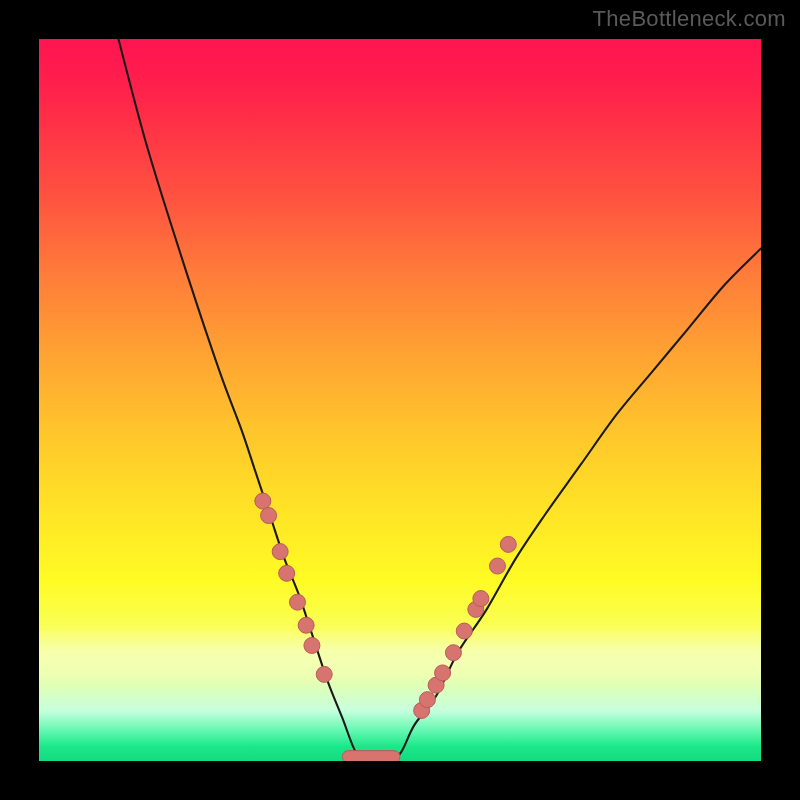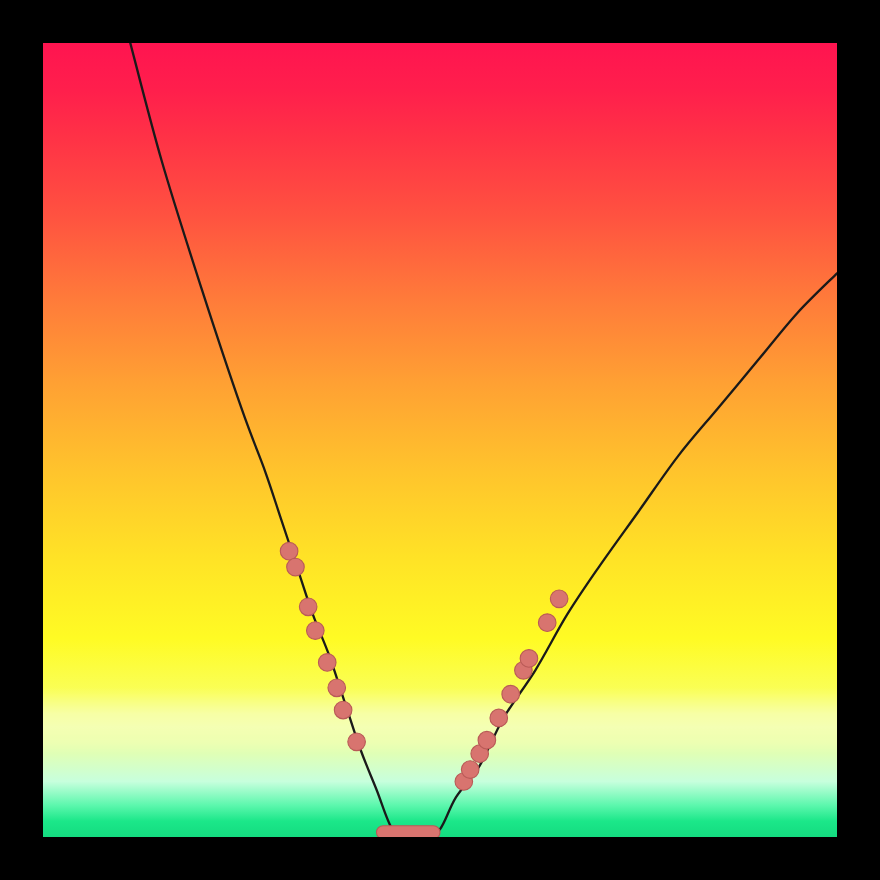--- a/index.html
+++ b/index.html
@@ -77,20 +77,21 @@
     position: absolute;
     inset: 0;
     width: 100%;
     height: 100%;
   }
 </style>
 </head>
 <body>
 
 <div class="frame">
+  <div class="watermark">TheBottleneck.com</div>
 
   <div class="plot-area">
     <div class="gradient"></div>
     <div class="pale-band"></div>
     <svg class="curve" viewBox="0 0 722 722" preserveAspectRatio="none">
       <path id="curve-path" fill="none" stroke="#1a1a1a" stroke-width="2.1" stroke-linecap="round" stroke-linejoin="round" d="M 79.42 0.00 C 84.23 18.05, 97.47 71.00, 108.30 108.30 C 119.13 145.60, 132.37 186.52, 144.40 223.82 C 156.43 261.12, 170.87 304.44, 180.50 332.12 C 190.13 359.80, 196.14 373.03, 202.16 389.88 C 208.18 406.73, 211.79 418.76, 216.60 433.20 C 221.41 447.64, 226.23 462.08, 231.04 476.52 C 235.85 490.96, 240.67 506.60, 245.48 519.84 C 250.29 533.08, 255.11 542.70, 259.92 555.94 C 264.73 569.18, 269.55 584.82, 274.36 599.26 C 279.17 613.70, 283.99 629.34, 288.80 642.58 C 293.61 655.82, 298.43 666.65, 303.24 678.68 C 308.05 690.71, 312.87 707.56, 317.68 714.78 C 322.49 722.00, 327.31 720.80, 332.12 722.00 C 336.93 723.20, 341.75 723.20, 346.56 722.00 C 351.37 720.80, 356.19 720.80, 361.00 714.78 C 365.81 708.76, 369.42 695.53, 375.44 685.90 C 381.46 676.27, 389.88 669.05, 397.10 657.02 C 404.32 644.99, 410.34 628.14, 418.76 613.70 C 427.18 599.26, 438.01 586.02, 447.64 570.38 C 457.27 554.74, 466.89 535.48, 476.52 519.84 C 486.15 504.20, 494.57 492.16, 505.40 476.52 C 516.23 460.88, 529.47 442.83, 541.50 425.98 C 553.53 409.13, 565.57 391.08, 577.60 375.44 C 589.63 359.80, 601.67 346.56, 613.70 332.12 C 625.73 317.68, 637.77 303.24, 649.80 288.80 C 661.83 274.36, 673.87 258.72, 685.90 245.48 C 697.93 232.24, 715.98 215.40, 722.00 209.38"></path>
       <g id="dots-left">
           <circle cx="223.82" cy="462.08" r="8" fill="#d8746f" stroke="#b95a57" stroke-width="1"></circle>
           <circle cx="229.60" cy="476.52" r="8" fill="#d8746f" stroke="#b95a57" stroke-width="1"></circle>
           <circle cx="241.15" cy="512.62" r="8" fill="#d8746f" stroke="#b95a57" stroke-width="1"></circle>

